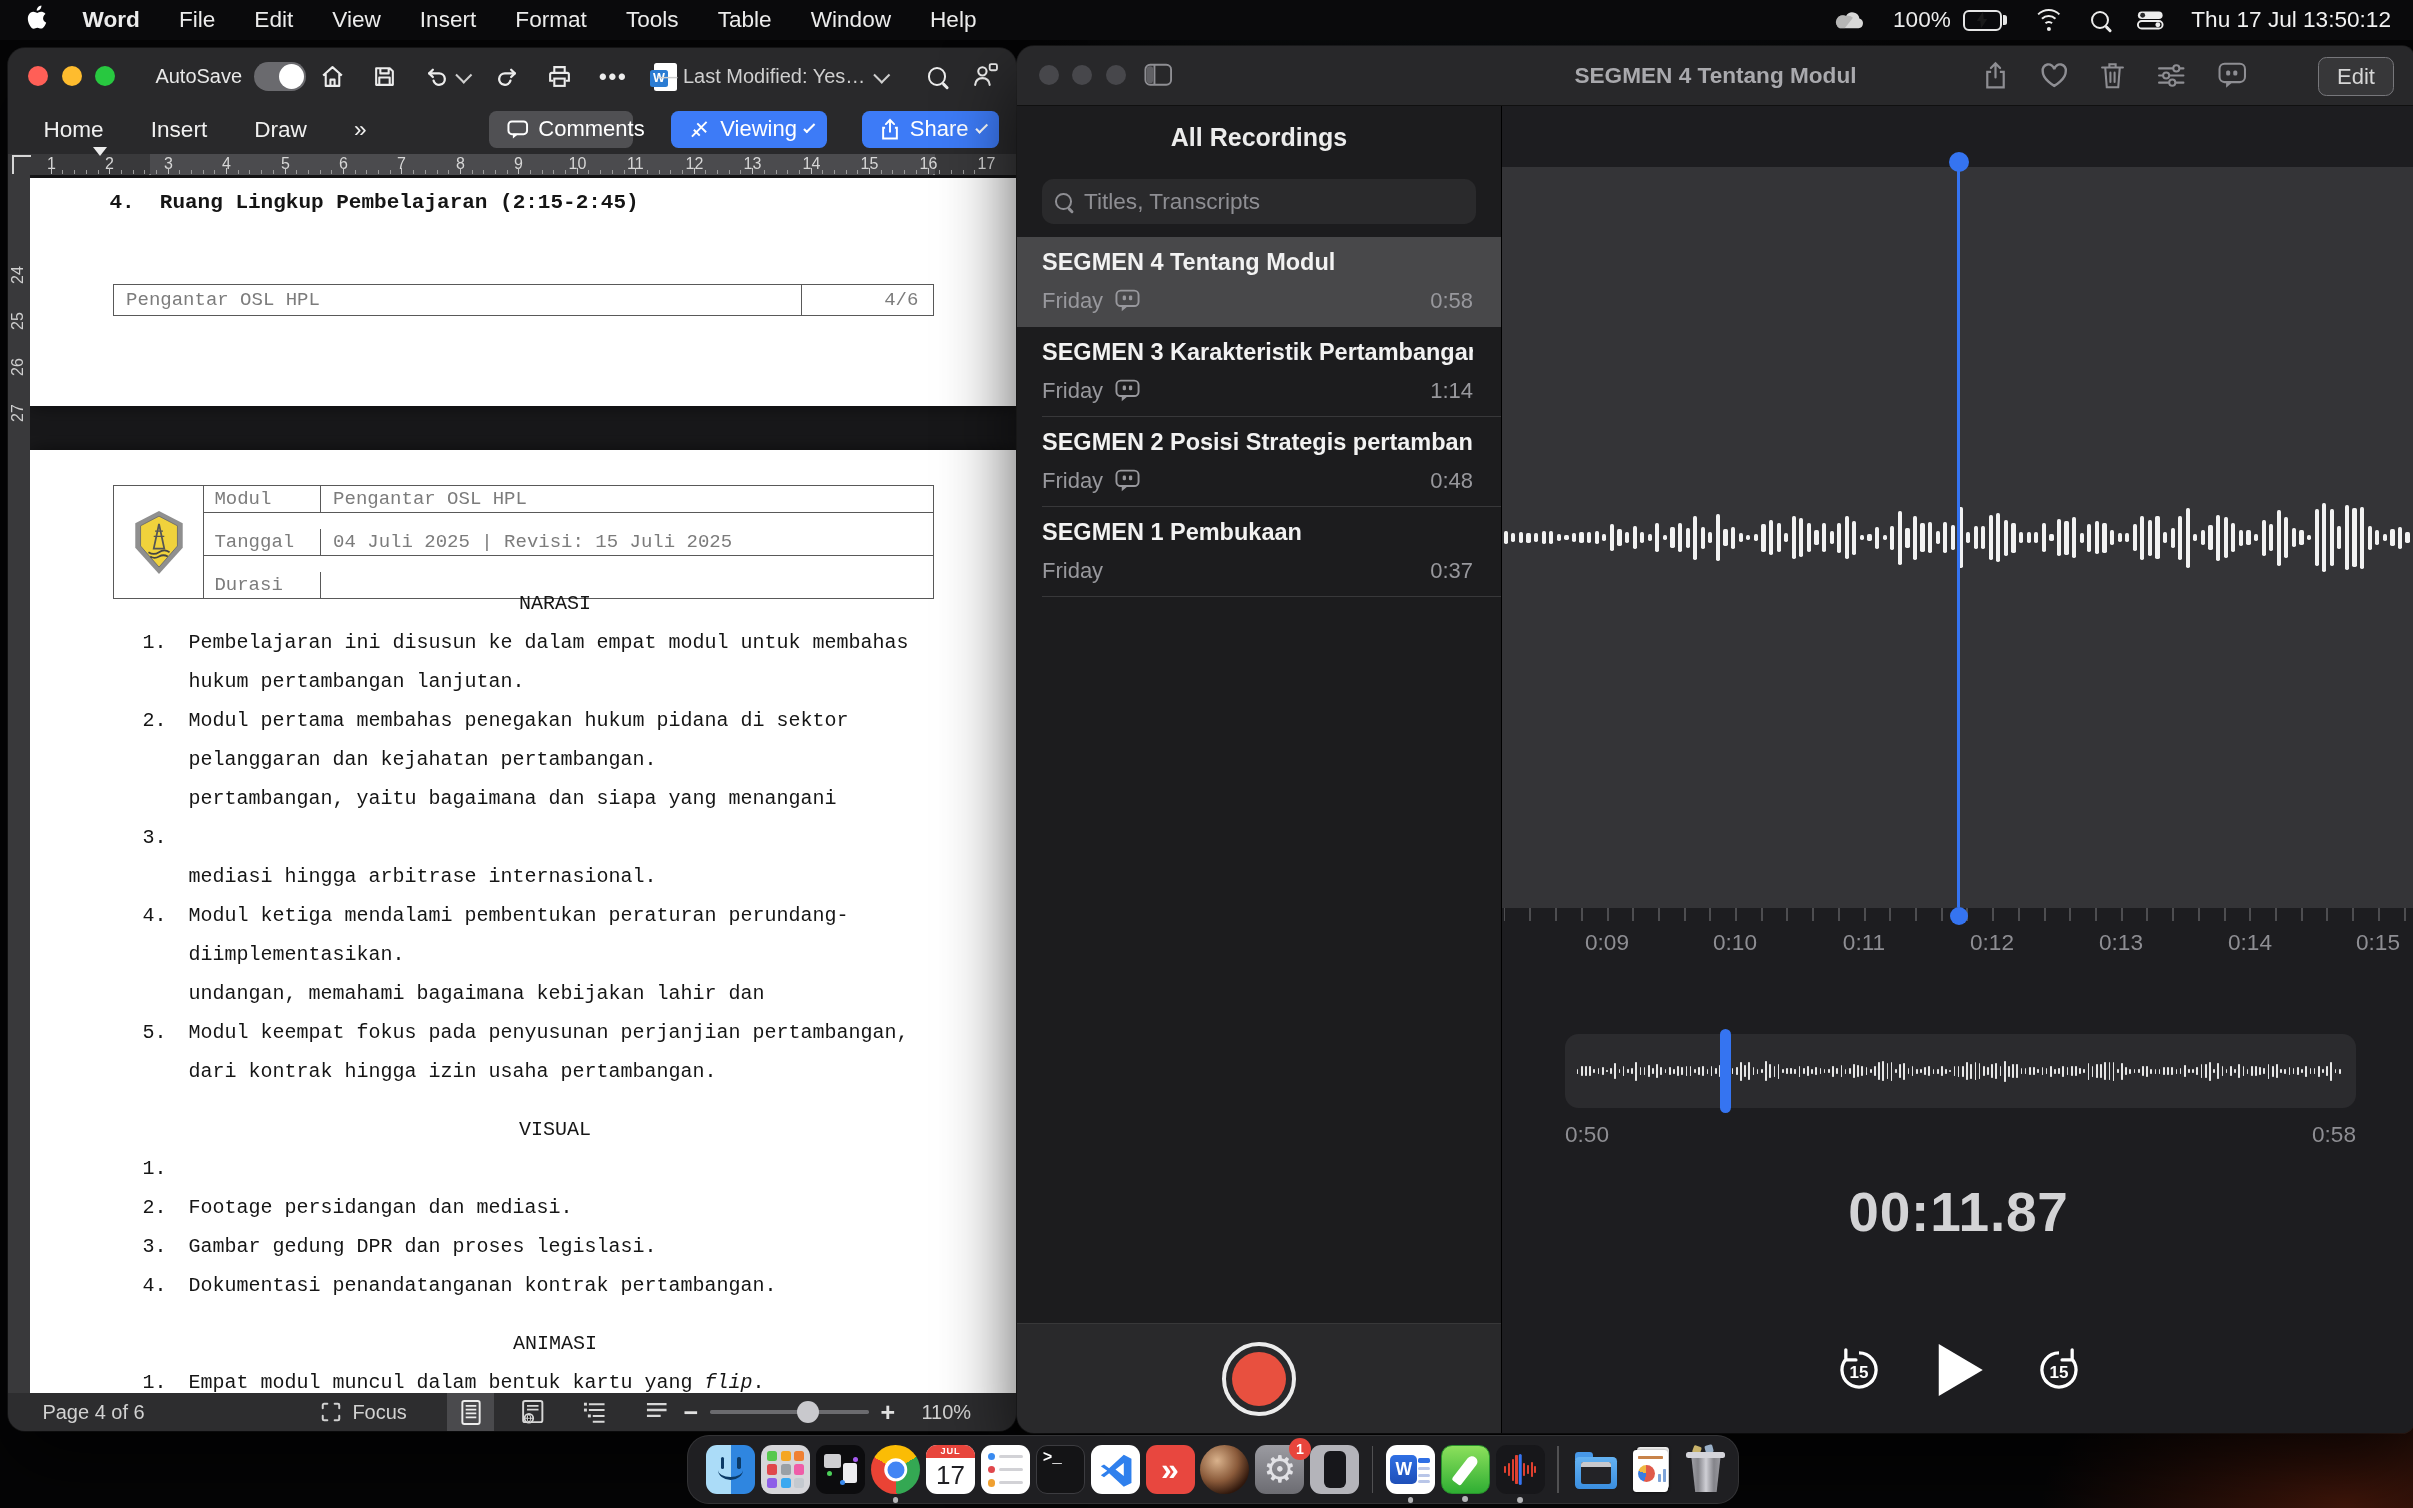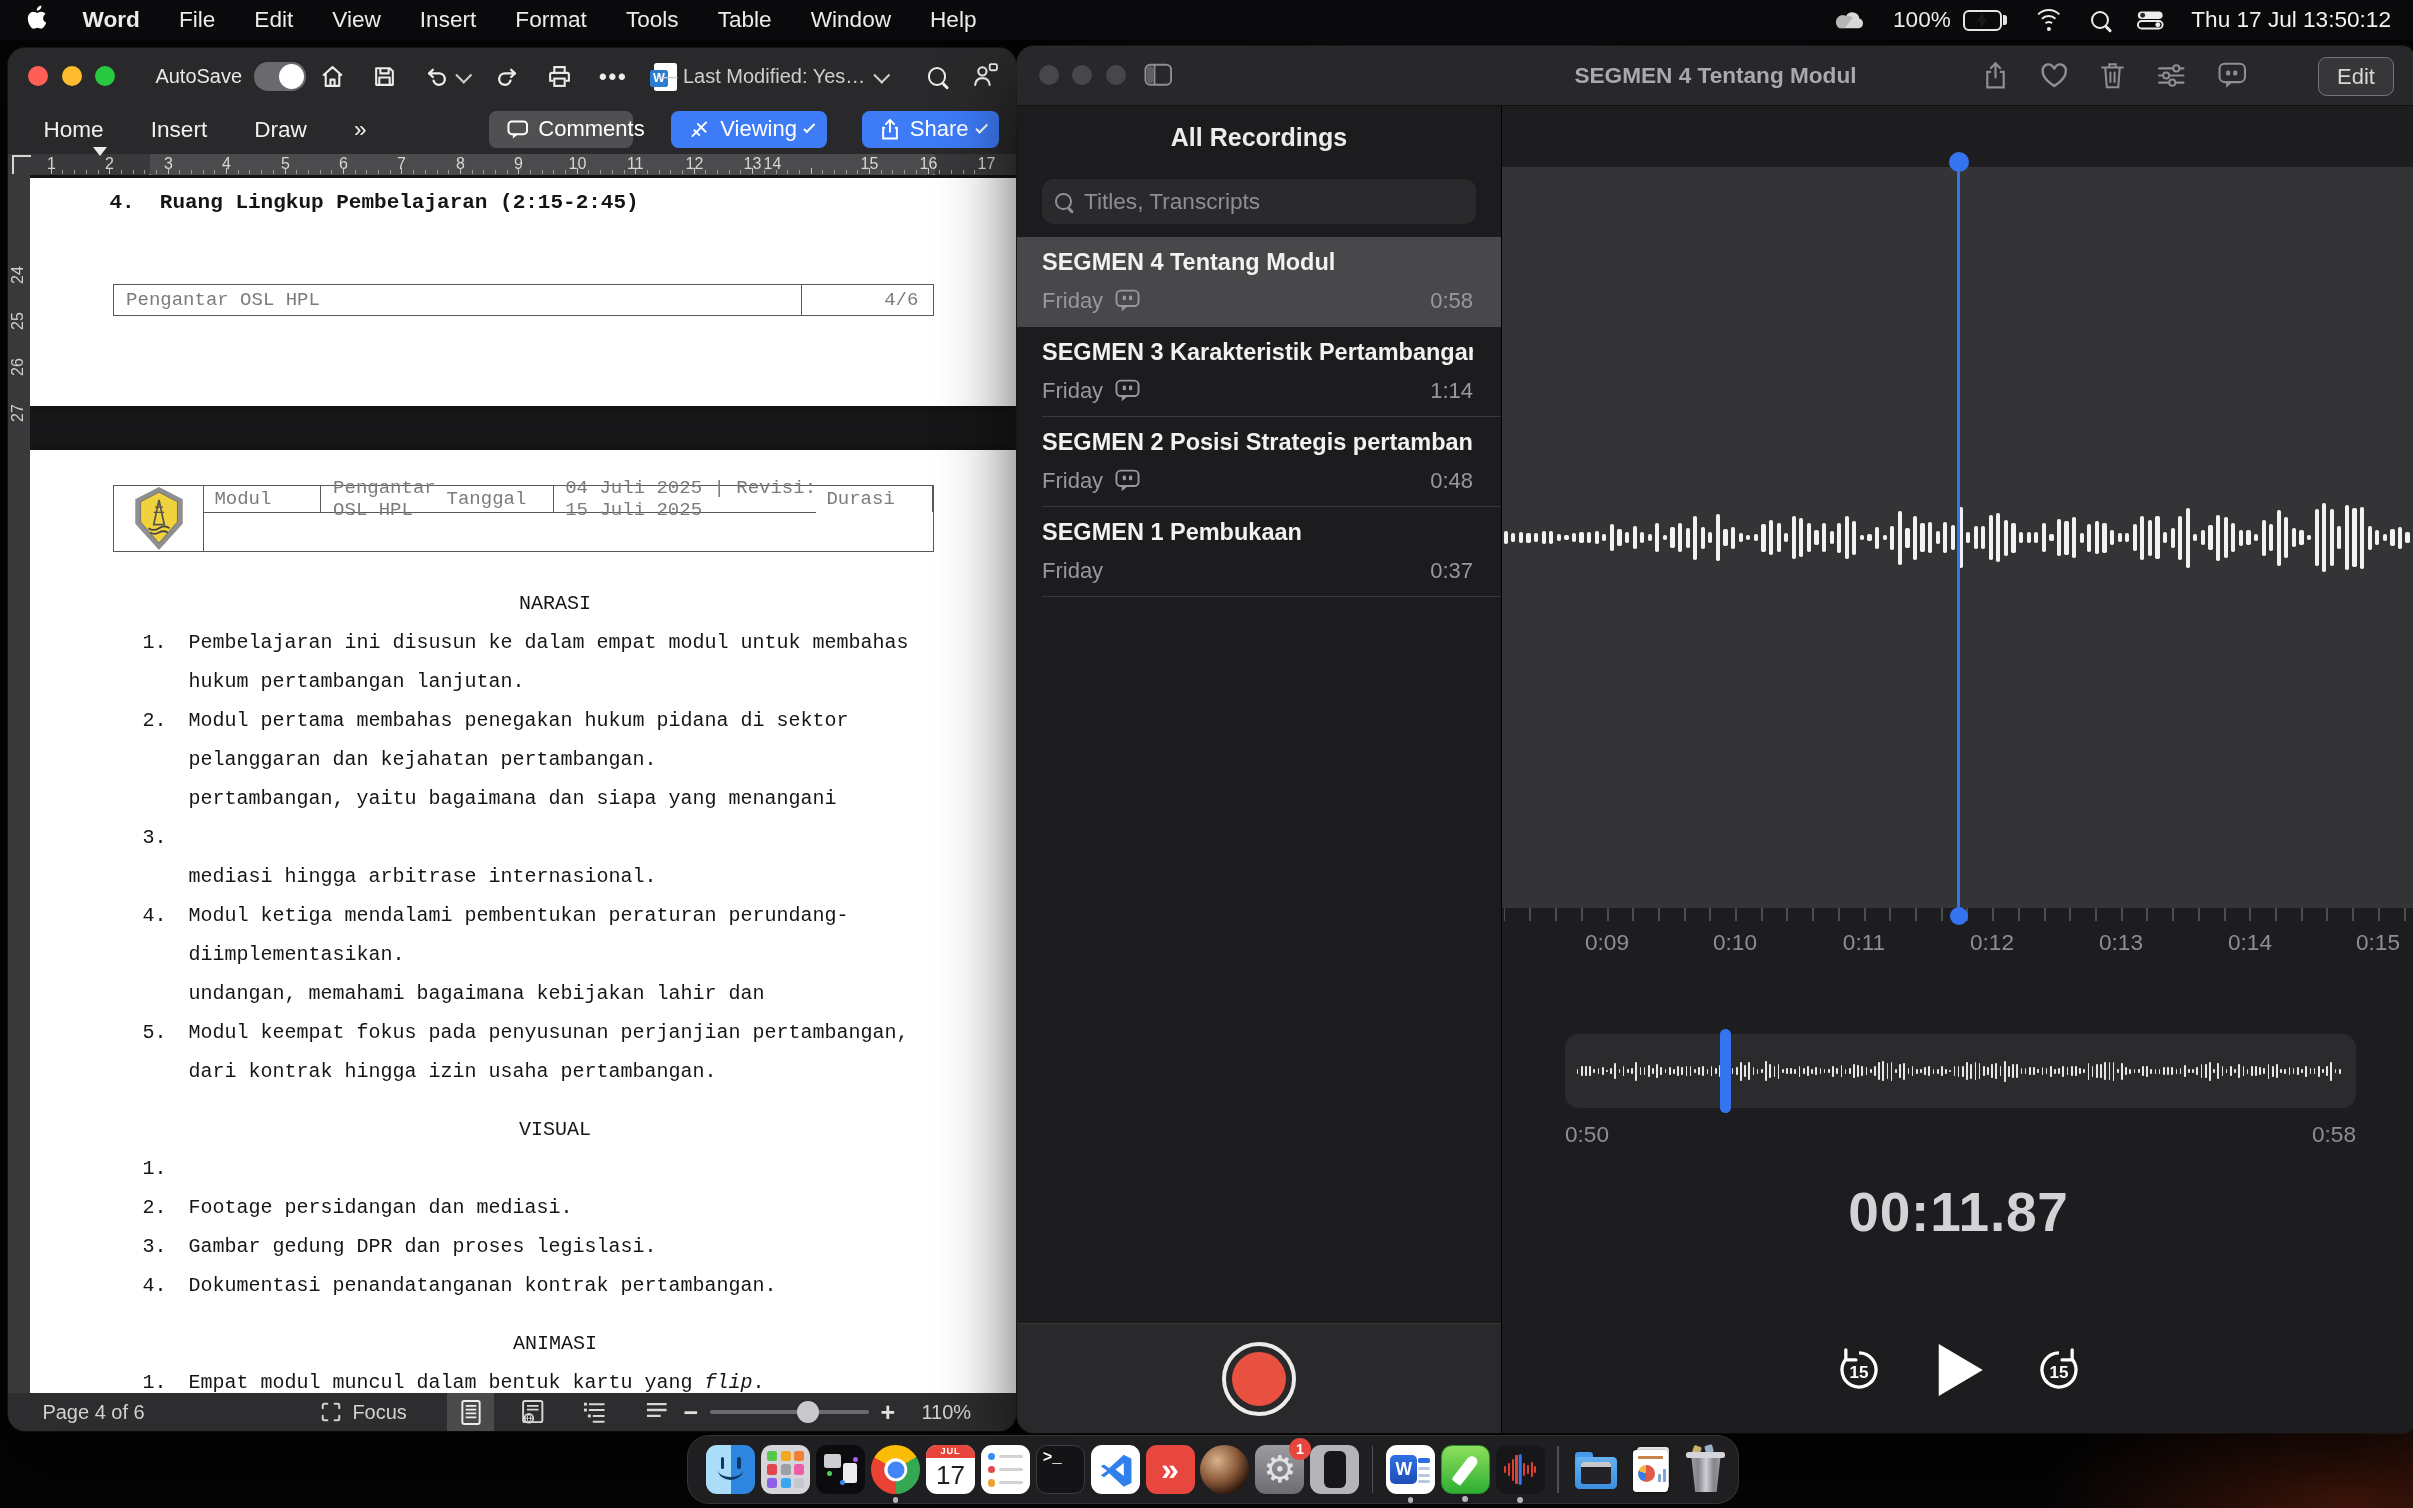--- a/index.html
+++ b/index.html
@@ -75,21 +75,21 @@
   .page{position:absolute;left:0;width:986px;background:#fff;box-shadow:0 0 20px rgba(0,0,0,.55);}
   #page1{top:2.5px;height:228px;}
   #page2{top:275px;height:989px;}
   .mono{font-family:"Liberation Mono",monospace;}
   .p1-heading{position:absolute;left:79px;top:13.4px;font-size:21px;font-weight:700;color:#151515;white-space:pre;}
   .ftable{position:absolute;left:83px;top:106px;width:821px;height:32px;display:flex;border:1.7px solid #595959;box-sizing:border-box;color:#7c7c7c;font-size:19px;}
   .ftable .fc1{flex:1;display:flex;align-items:center;padding-left:11.7px;border-right:1.7px solid #595959;}
   .ftable .fc2{width:116px;display:flex;align-items:center;justify-content:flex-end;padding-right:15px;}
   .htable{position:absolute;left:83px;top:35px;width:821px;border:1.7px solid #595959;box-sizing:border-box;color:#7c7c7c;font-size:19px;display:flex;}
   .ht-logo{width:89px;border-right:1.7px solid #595959;display:flex;align-items:center;justify-content:center;}
-  .ht-rows{flex:1;display:flex;flex-direction:row;}
+  .ht-rows{flex:1;display:flex;flex-direction:column;gap:16px;}
   .ht-row{display:flex;height:26px;border-bottom:1.7px solid #595959;}
   .ht-row:last-child{border-bottom:none;}
   .ht-label{width:117px;border-right:1.7px solid #595959;display:flex;align-items:center;padding-left:10px;box-sizing:border-box;}
   .ht-val{flex:1;display:flex;align-items:center;padding-left:11.7px;}
   #doc-content{position:absolute;left:112px;top:134px;width:825px;color:#161616;font-size:20px;}
   .docline{height:39px;display:flex;align-items:center;}
   .docline .num{width:46px;flex:none;}
   .docline.center{justify-content:center;}
   .halfgap{height:19px;}
   
@@ -383,21 +383,21 @@
           <span class="rnum" style="left: 218px;">4</span>
           <span class="rnum" style="left: 277px;">5</span>
           <span class="rnum" style="left: 335px;">6</span>
           <span class="rnum" style="left: 393px;">7</span>
           <span class="rnum" style="left: 452px;">8</span>
           <span class="rnum" style="left: 510px;">9</span>
           <span class="rnum" style="left: 569px;">10</span>
           <span class="rnum" style="left: 627px;">11</span>
           <span class="rnum" style="left: 686px;">12</span>
           <span class="rnum" style="left: 744px;">13</span>
-          <span class="rnum" style="left: 764px;">14</span>
+          <span class="rnum" style="left: 803px;">14</span>
           <span class="rnum" style="left: 861px;">15</span>
           <span class="rnum" style="left: 920px;">16</span>
           <span class="rnum" style="left: 978px;">17</span>
           <i class="rtick tall" style="left: 43px;"></i>
           <i class="rtick" style="left: 54px;"></i>
           <i class="rtick" style="left: 66px;"></i>
           <i class="rtick" style="left: 78px;"></i>
           <i class="rtick" style="left: 90px;"></i>
           <i class="rtick tall" style="left: 101px;"></i>
           <i class="rtick" style="left: 113px;"></i>

